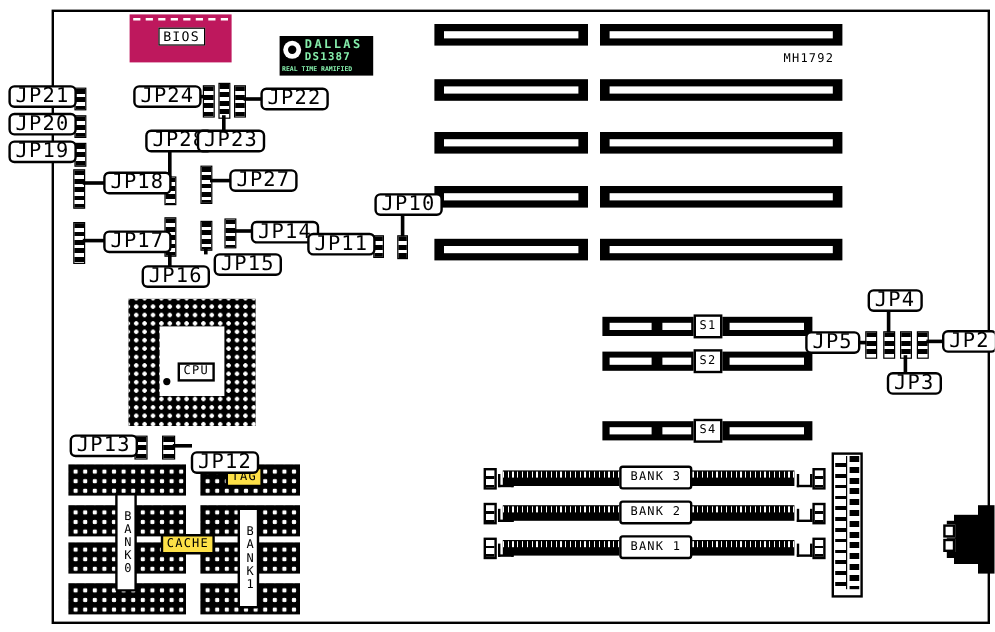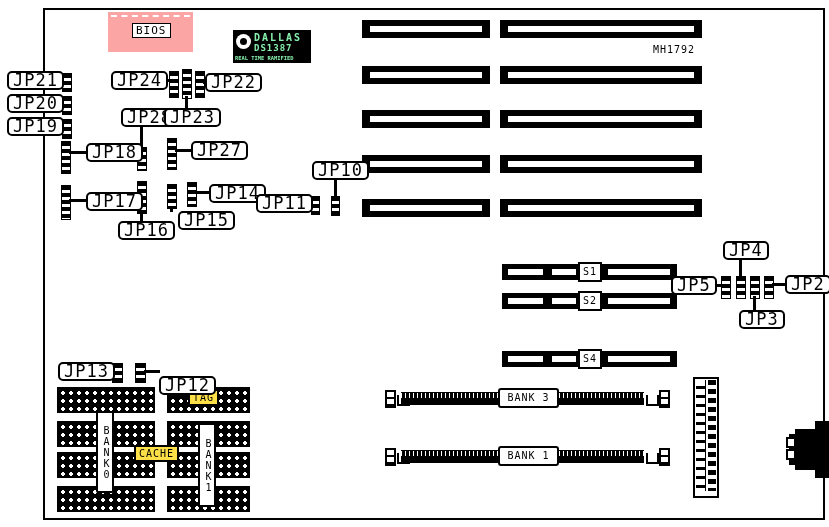--- a/index.html
+++ b/index.html
@@ -21,21 +21,21 @@
   
   .chip{position:absolute;background-color:#000;
         background-image:radial-gradient(#fff 1.7px,transparent 2.1px);
         background-size:8px 8px;background-position:2px 2px;}
   
   .sbar{position:absolute;left:502px;width:175px;height:16px;background:#000;}
   .sseg{position:absolute;top:5px;height:6px;background:#fff;}
   .slbl{position:absolute;top:-2px;height:16px;line-height:16px;background:#fff;border:2px solid #000;
         font-size:10px;padding:0 3px;letter-spacing:1px;z-index:3;}
   
-  .simm{position:absolute;left:385px;width:285px;height:20px;padding-left:24px;}
+  .simm{position:absolute;left:403px;width:285px;height:20px;padding-left:24px;}
   .endcap{position:absolute;width:7px;height:14px;top:2px;border:2px solid #000;
           background:repeating-linear-gradient(180deg,#fff 0 5px,#000 5px 7px);}
   .hook{position:absolute;width:9px;height:9px;top:7px;border:2px solid #000;border-top:none;background:#fff;}
   .comb{position:absolute;top:4px;height:13px;background:#000;}
   .comb::before{content:"";position:absolute;left:0;right:0;top:1px;height:5px;
         background:repeating-linear-gradient(90deg,#fff 0 1px,transparent 1px 4px);}
   .banklbl{position:absolute;top:0px;left:113px;width:57px;height:16px;background:#fff;border:2px solid #000;
         border-radius:3px;text-align:center;font-size:10px;line-height:16px;letter-spacing:1px;z-index:3;}
   
   .cpu-socket{position:absolute;left:107px;top:249px;width:106px;height:106px;background-color:#000;
@@ -45,21 +45,21 @@
   .cpu-lbl{position:absolute;left:41px;top:53px;background:#fff;border:2px solid #000;
         font-size:10px;line-height:12px;padding:0 3px;letter-spacing:1px;}
   .pin-dot{position:absolute;left:29px;top:66px;width:6px;height:6px;border-radius:50%;background:#000;}
   
   .boxlbl{position:absolute;background:#fde047;border:2px solid #000;font-size:10px;line-height:13px;
         padding:0 3px;letter-spacing:1px;z-index:5;border-radius:2px;}
   .vlbl{position:absolute;background:#fff;border:2px solid #000;z-index:5;border-radius:2px;
         writing-mode:vertical-rl;text-orientation:upright;font-size:10px;letter-spacing:0;
         line-height:12px;padding:2px 0;text-align:center;}
   
-  .bios{position:absolute;left:108px;top:12px;width:85px;height:40px;background:#fca5a5;}
+  .bios{position:absolute;left:108px;top:12px;width:85px;height:40px;background:#be185d;}
   .bios-dash{position:absolute;left:3px;right:3px;top:3px;border-top:2px dashed #fff;}
   .bios-lbl{position:absolute;left:24px;top:11px;background:#fff;border:1px solid #000;
         font-size:11px;line-height:13px;padding:0 3px;letter-spacing:1px;color:#000;}
   .dallas{position:absolute;left:233px;top:30px;width:78px;height:33px;background:#000;color:#86efac;}
   .dallas-logo{position:absolute;left:3px;top:4px;width:15px;height:15px;background:#fff;border-radius:50%;}
   .dallas-logo::after{content:"";position:absolute;left:4px;top:4px;width:7px;height:7px;
         background:#000;border-radius:50%;}
   .dallas-brand{position:absolute;left:21px;top:2px;font-size:10px;font-weight:bold;letter-spacing:2px;}
   .dallas-part{position:absolute;left:21px;top:13px;font-size:9px;font-weight:bold;letter-spacing:1px;}
   .dallas-sub{position:absolute;left:2px;top:25px;font-size:6px;font-weight:bold;letter-spacing:0;
@@ -107,21 +107,21 @@
   <div class="isa" style="left:500px;top:20px;width:202px;"></div>
   <div class="isa" style="left:500px;top:66px;width:202px;"></div>
   <div class="isa" style="left:500px;top:110px;width:202px;"></div>
   <div class="isa" style="left:500px;top:155px;width:202px;"></div>
   <div class="isa" style="left:500px;top:199px;width:202px;"></div>
 
   <div class="lbl" style="left:7px;top:71px;">JP21</div>
   <div class="lbl" style="left:7px;top:94px;">JP20</div>
   <div class="lbl" style="left:7px;top:117px;">JP19</div>
   <div class="lbl" style="left:111px;top:71px;">JP24</div>
-  <div class="lbl" style="left:205px;top:73px;text-align:center;">JP22</div>
+  <div class="lbl" style="left:217px;top:73px;text-align:center;">JP22</div>
   <div class="lbl" style="left:121px;top:108px;text-align:center;">JP28</div>
   <div class="lbl" style="left:164px;top:108px;">JP23</div>
   <div class="lbl" style="left:86px;top:143px;">JP18</div>
   <div class="lbl" style="left:191px;top:141px;">JP27</div>
   <div class="lbl" style="left:86px;top:192px;">JP17</div>
   <div class="lbl" style="left:118px;top:221px;">JP16</div>
   <div class="lbl" style="left:178px;top:211px;">JP15</div>
   <div class="lbl" style="left:209px;top:184px;">JP14</div>
   <div class="lbl" style="left:256px;top:194px;">JP11</div>
   <div class="lbl" style="left:312px;top:161px;">JP10</div>
@@ -169,20 +169,25 @@
   <div class="tail" style="left:195px;top:191px;width:15px;height:3px;"></div>
   <div class="tail" style="left:295px;top:202px;width:17px;height:3px;"></div>
   <div class="tail" style="left:334px;top:178px;width:3px;height:19px;"></div>
   <div class="tail" style="left:97px;top:370px;width:16px;height:3px;"></div>
   <div class="tail" style="left:144px;top:370px;width:16px;height:3px;"></div>
   <div class="tail" style="left:703px;top:284px;width:19px;height:3px;"></div>
   <div class="tail" style="left:739px;top:258px;width:3px;height:19px;"></div>
   <div class="tail" style="left:753px;top:296px;width:3px;height:15px;"></div>
   <div class="tail" style="left:772px;top:283px;width:14px;height:3px;"></div>
 
+  <div class="cpu-socket">
+    <div class="cpu-inner"></div>
+    <div class="pin-dot"></div>
+    <div class="cpu-lbl">CPU</div>
+  </div>
 
   <div class="sbar" style="top:264px;">
     <div class="sseg" style="left:6px;width:35px;"></div>
     <div class="sseg" style="left:50px;width:24px;"></div>
     <div class="slbl" style="left:76px;">S1</div>
     <div class="sseg" style="left:106px;width:62px;"></div>
   </div>
   <div class="sbar" style="top:293px;">
     <div class="sseg" style="left:6px;width:35px;"></div>
     <div class="sseg" style="left:50px;width:24px;"></div>
@@ -213,20 +218,29 @@
 
   <div class="simm" style="top:388px;">
     <div class="endcap" style="left:0;"></div>
     <div class="hook" style="left:12px;"></div>
     <div class="comb" style="left:16px;width:97px;"></div>
     <div class="banklbl">BANK 3</div>
     <div class="comb" style="left:170px;width:89px;"></div>
     <div class="hook" style="left:261px;"></div>
     <div class="endcap" style="left:274px;"></div>
   </div>
+  <div class="simm" style="top:417px;">
+    <div class="endcap" style="left:0;"></div>
+    <div class="hook" style="left:12px;"></div>
+    <div class="comb" style="left:16px;width:97px;"></div>
+    <div class="banklbl">BANK 2</div>
+    <div class="comb" style="left:170px;width:89px;"></div>
+    <div class="hook" style="left:261px;"></div>
+    <div class="endcap" style="left:274px;"></div>
+  </div>
   <div class="simm" style="top:446px;">
     <div class="endcap" style="left:0;"></div>
     <div class="hook" style="left:12px;"></div>
     <div class="comb" style="left:16px;width:97px;"></div>
     <div class="banklbl">BANK 1</div>
     <div class="comb" style="left:170px;width:89px;"></div>
     <div class="hook" style="left:261px;"></div>
     <div class="endcap" style="left:274px;"></div>
   </div>
 

